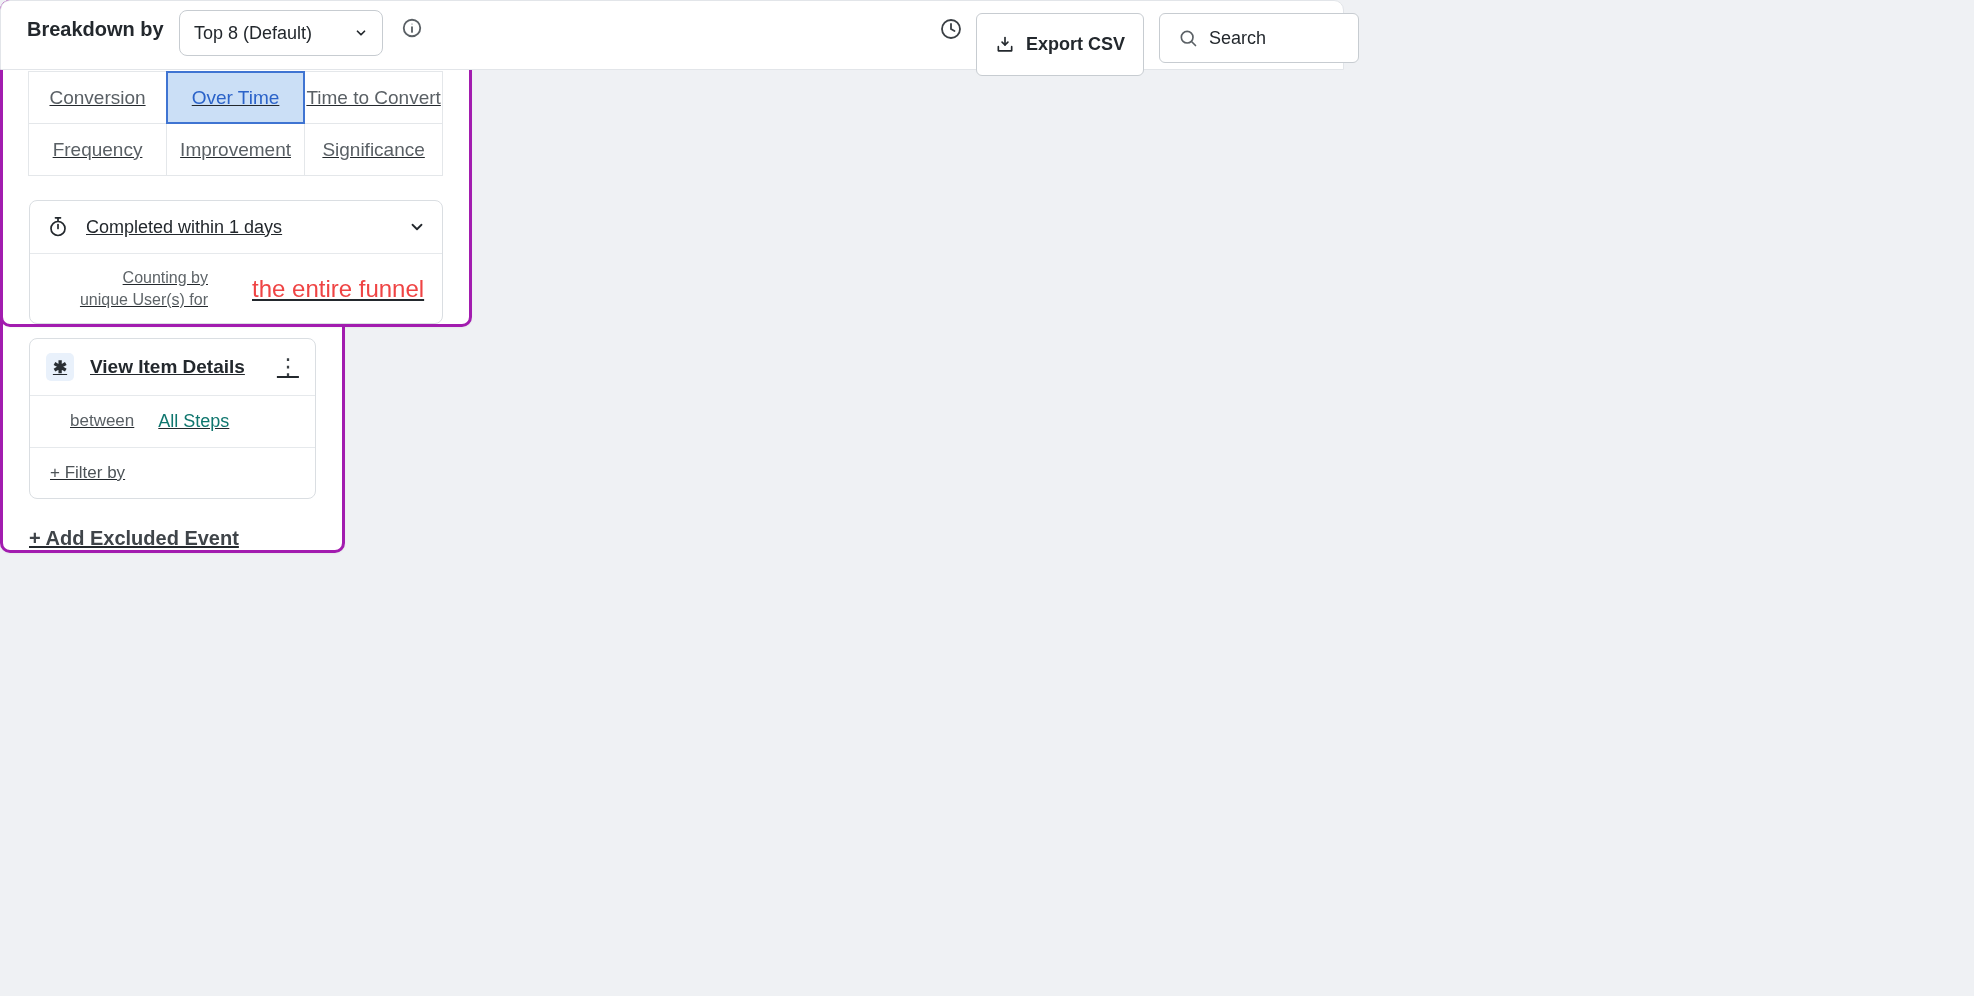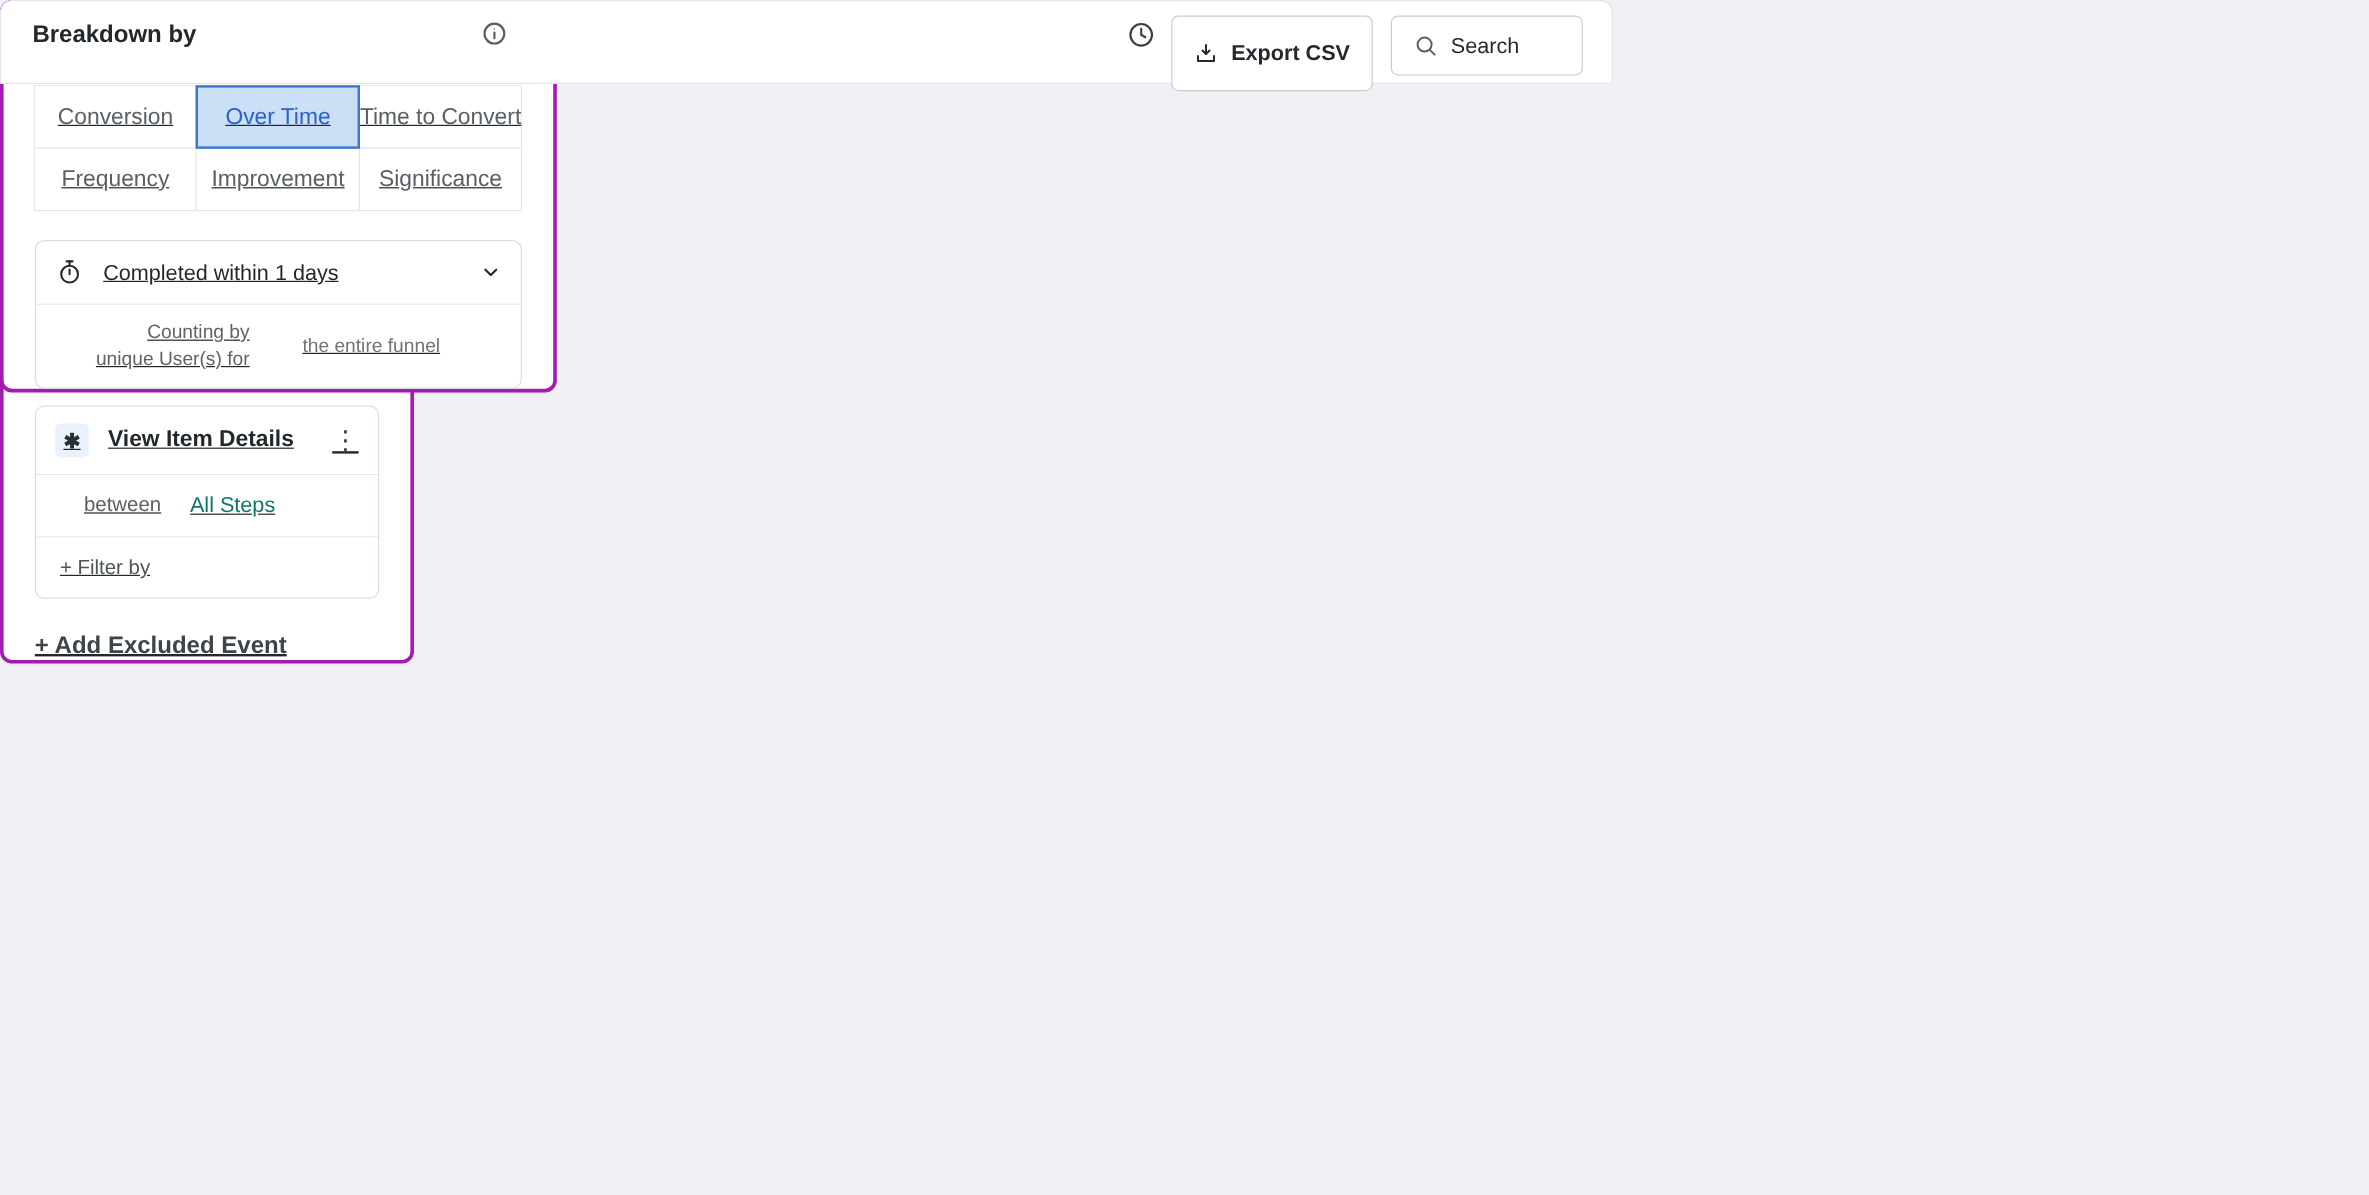--- a/index.html
+++ b/index.html
@@ -34,39 +34,39 @@
                box-shadow:0 0 0 1px #D9E5F7; background:#fff; }
   .exclude-row { margin-top:38px; display:flex; align-items:center; gap:16px; font-size:18px; }
   .add-excluded { margin-top:28px; font-size:20px; font-weight:600; color:#3F4449; }
 
   .tabs { margin-top:18px; display:grid; grid-template-columns:repeat(3,1fr); }
   .tab { height:53px; display:flex; align-items:center; justify-content:center; font-size:19px;
          color:#5A6065; border:1px solid #E4E7EA; margin:-1px 0 0 -1px; background:#fff; }
   .tab.sel { background:#CBDFF6; border:2px solid #3F74D2; color:#2B63C9; z-index:1; }
 
   .counting-left { font-size:16px; color:#5E6468; line-height:1.35; width:160px; }
-  .counting-val { font-size:16px; color:#737373; margin-left:28px; }
+  .counting-val { font-size:24px; color:#ef4444; margin-left:28px; }
 
   
   #main { position:absolute; left:630; top:0; width:1344; height:942; background:#fff; overflow:hidden; }
 
   .btn { display:flex; align-items:center; border:1px solid #C7CCD1; border-radius:6px; background:#fff; }
 
   
   #bottom-card { position:absolute; left:630; top:962; width:1344px; height:70px; background:#fff;
                  border:1px solid #E2E5E9; border-radius:10px 10px 0 0; }
   #breakdown-lbl { position:absolute; left:26px; top:17px; font-size:20px; font-weight:700; }
   #breakdown-sel { position:absolute; left:178px; top:9px; width:204px; height:46px; border:1px solid #C7CCD1;
                    border-radius:8px; display:flex; align-items:center; justify-content:space-between;
                    padding:0 14px; font-size:18px; }
   #breakdown-info { position:absolute; left:400px; top:16px; color:#5A6065; }
   #history-icon { position:absolute; left:938px; top:16px; color:#3A3F44; }
   #export-btn { position:absolute; left:975px; top:12px; height:63px; padding:0 18px; gap:11px;
                 font-size:18px; font-weight:600; }
-  #search-btn { position:absolute; left:1158px; top:12px; height:50px; width:160px; padding:0 18px; gap:11px;
+  #search-btn { position:absolute; left:1158px; top:12px; height:50px; width:200px; padding:0 18px; gap:11px;
                 font-size:18px; }
 </style>
 </head>
 <body>
 
 <div class="card" id="card-events">
   <div class="sec-header">
     <span class="icon">
       <svg width="16" height="16" viewBox="0 0 24 24" fill="none" stroke="#2A2F34" stroke-width="2.6" stroke-linecap="round" stroke-linejoin="round">
           <polyline points="6 9 12 15 18 9"></polyline>
@@ -227,20 +227,28 @@
   
 
   
 
   
   
 </div>
 
 <div id="bottom-card">
   <div id="breakdown-lbl">Breakdown by</div>
+  <div id="breakdown-sel">
+    <span>Top 8 (Default)</span>
+    <span class="icon">
+      <svg width="14" height="14" viewBox="0 0 24 24" fill="none" stroke="#23282D" stroke-width="3" stroke-linecap="round" stroke-linejoin="round">
+          <polyline points="6 9 12 15 18 9"></polyline>
+        </svg>
+      </span>
+  </div>
   <span class="icon" id="breakdown-info">
     <svg width="22" height="22" viewBox="0 0 24 24" fill="none" stroke="#5A6065" stroke-width="2">
         <circle cx="12" cy="12" r="9"></circle>
         <line x1="12" y1="11" x2="12" y2="16.3" stroke-linecap="round"></line>
         <circle cx="12" cy="7.6" r="0.6" fill="#5A6065" stroke="none"></circle>
       </svg>
     </span>
   <span class="icon" id="history-icon">
     <svg width="24" height="24" viewBox="0 0 24 24" fill="none" stroke="#3A3F44" stroke-width="1.8" stroke-linecap="round">
         <circle cx="12" cy="12" r="9"></circle>

